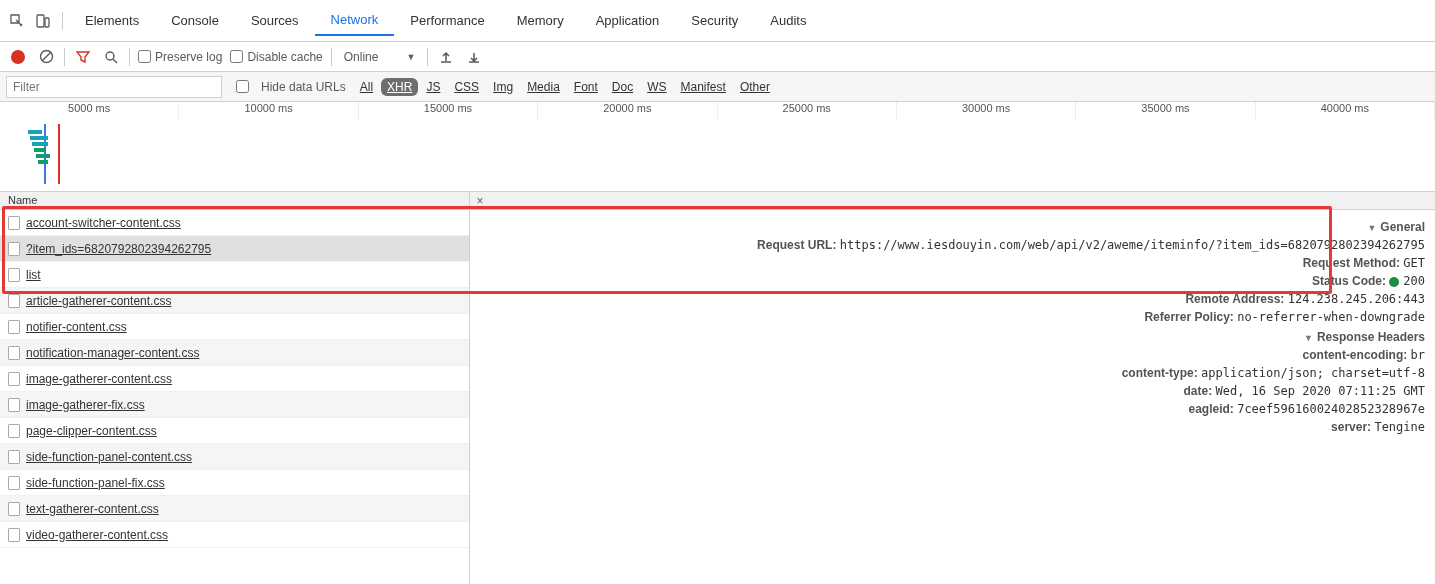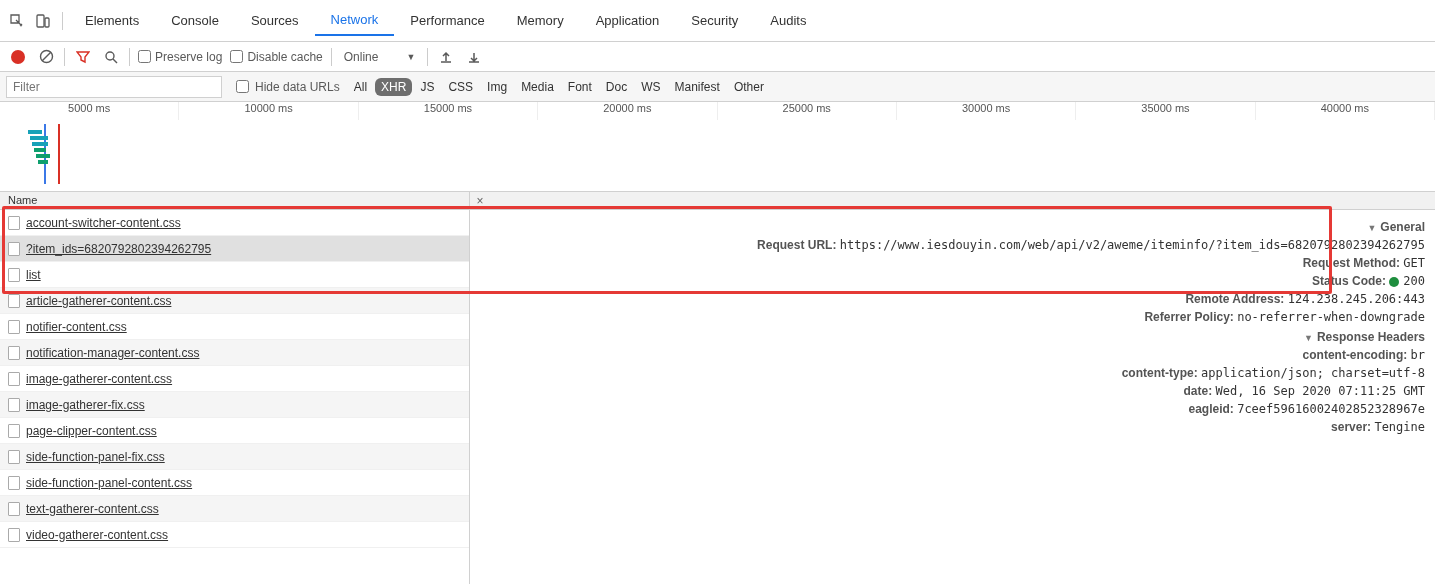--- a/index.html
+++ b/index.html
@@ -17,23 +17,23 @@
 .toolbar .rec { width: 14px; height: 14px; border-radius: 50%; background: #d93025; }
 .toolbar .icon-btn { width: 20px; height: 20px; display: flex; align-items: center; justify-content: center; color: #5a5a5a; cursor: pointer; }
 .toolbar .divider { width: 1px; height: 18px; background: #ccc; }
 .toolbar label { display: flex; align-items: center; gap: 4px; color: #5a5a5a; font-size: 12px; }
 .toolbar .sel { display: flex; align-items: center; gap: 4px; color: #5a5a5a; padding: 0 4px; }
 .toolbar .filter-icon { color: #d93025; }
 
 
 .filter-bar { display: flex; align-items: center; height: 30px; border-bottom: 1px solid #d0d0d0; background: #f6f6f6; }
 .filter-input { border: 1px solid #d0d0d0; background: #fff; height: 22px; width: 216px; margin: 0 6px; padding: 0 6px; color: #888; font-size: 12px; }
-.filter-bar label { display: flex; align-items: center; gap: 6px; color: #5a5a5a; margin-left: 8px; font-size: 12px; justify-content: flex-end; }
+.filter-bar label { display: flex; align-items: center; gap: 12px; color: #5a5a5a; margin-left: 8px; font-size: 12px; justify-content: flex-end; }
 .type-filters { display: flex; gap: 2px; margin-left: 8px; }
-.type-filters .chip { padding: 2px 6px; border-radius: 6px; cursor: pointer; font-size: 12px; color: #333; }
+.type-filters .chip { padding: 2px 6px; border-radius: 6px; cursor: pointer; font-size: 12px; color: #333; text-decoration: underline; }
 .type-filters .chip.active { background: #6e6e6e; color: #fff; }
 
 
 .timeline { height: 90px; border-bottom: 1px solid #d0d0d0; position: relative; background: #fff; }
 .timeline .ticks { display: flex; height: 18px; font-size: 11px; color: #555; }
 .timeline .ticks div { flex: 1; text-align: center; border-right: 1px solid #eee; }
 .timeline .wave { position: absolute; top: 20px; left: 20px; width: 50px; height: 60px; }
 .wave .bar { position: absolute; height: 4px; }
 
 
@@ -226,25 +226,25 @@
       <div class="row">
         <div class="doc-icon"></div>
         <span>image-gatherer-fix.css</span>
       </div>
       <div class="row">
         <div class="doc-icon"></div>
         <span>page-clipper-content.css</span>
       </div>
       <div class="row">
         <div class="doc-icon"></div>
+        <span>side-function-panel-content.css</span>
+      </div>
+      <div class="row">
+        <div class="doc-icon"></div>
         <span>side-function-panel-fix.css</span>
-      </div>
-      <div class="row">
-        <div class="doc-icon"></div>
-        <span>side-function-panel-content.css</span>
       </div>
       <div class="row">
         <div class="doc-icon"></div>
         <span>text-gatherer-content.css</span>
       </div>
       <div class="row">
         <div class="doc-icon"></div>
         <span>video-gatherer-content.css</span>
       </div>
     </div>

